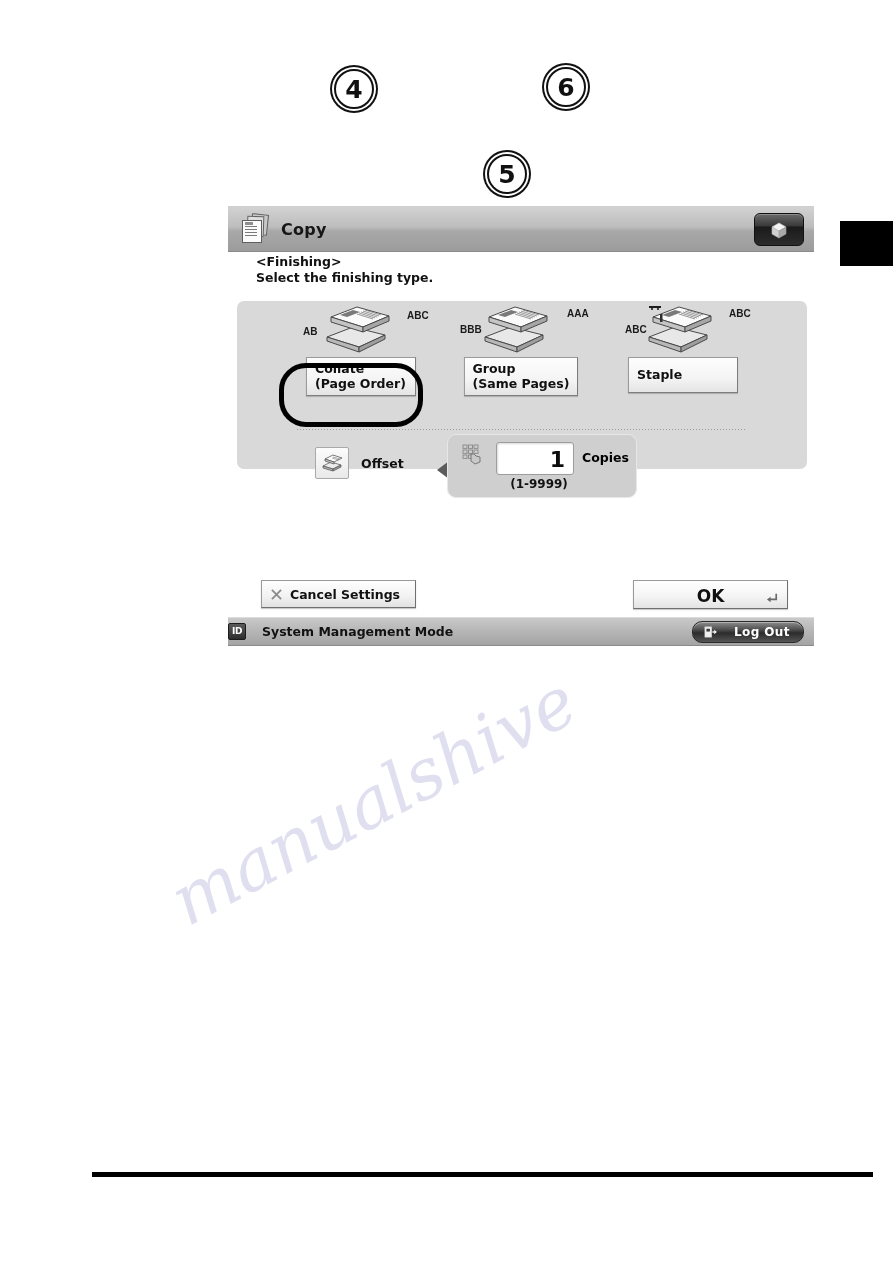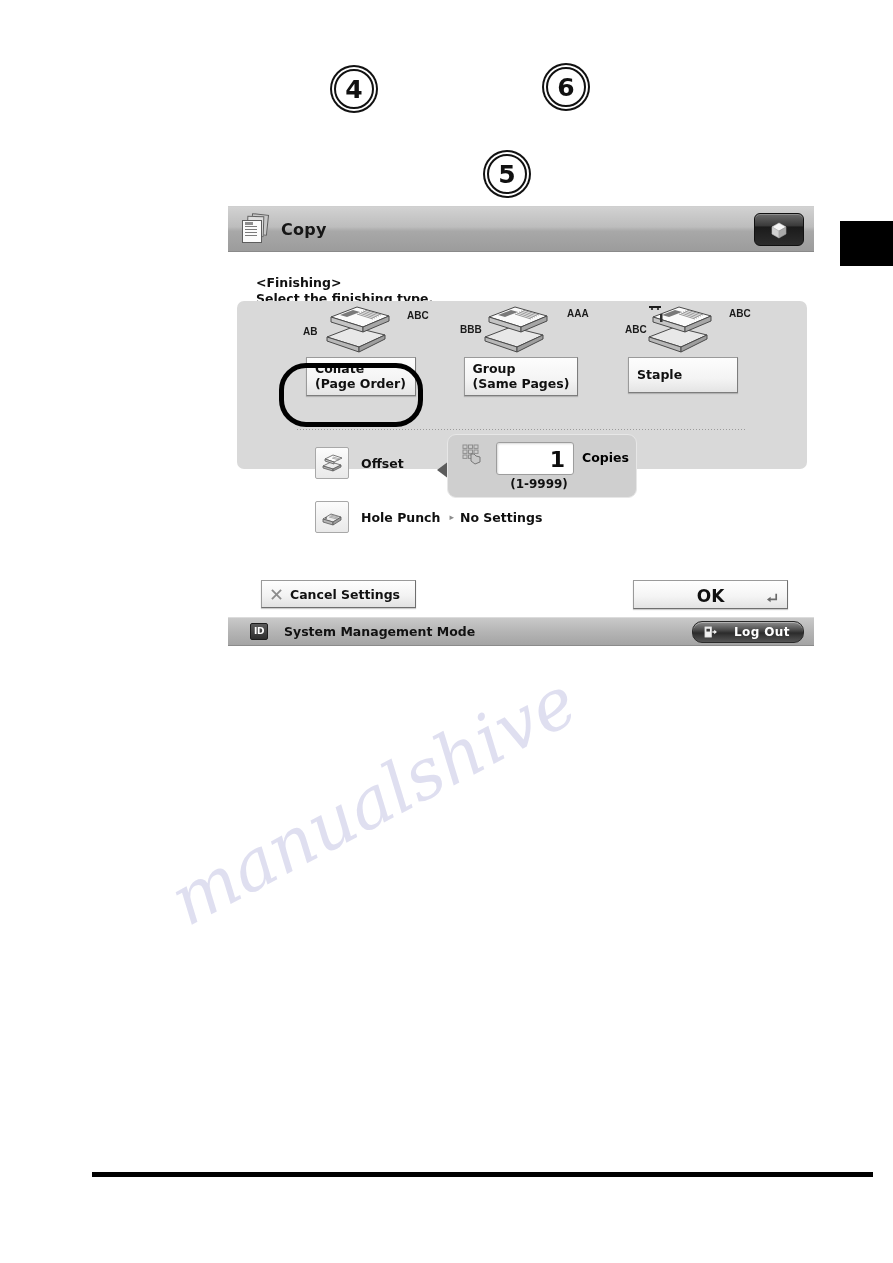--- a/index.html
+++ b/index.html
@@ -121,21 +121,21 @@
     border: 1px solid #111;
     box-shadow: inset 0 1px 0 #8d8d8d;
     display: flex;
     align-items: center;
     justify-content: center;
   }
   .cube-glyph { width: 20px; height: 20px; display:block; }
 
   
   .instructions {
-    padding: 23px 0 4px 28px;
+    padding: 2px 0 4px 28px;
     font-size: 12.5px;
     font-weight: bold;
     color: #111;
     line-height: 1.28;
   }
   .instructions .sub { font-weight: bold; }
 
   
   .panel {
     position: absolute;
@@ -387,21 +387,20 @@
     top: 411px;
     width: 586px;
     height: 27px;
     background: linear-gradient(to bottom, #c9c9c9 0%, #b5b5b5 50%, #a4a4a4 100%);
     border-top: 1px solid #dcdcdc;
     border-bottom: 1px solid #8b8b8b;
     display: flex;
     align-items: center;
   }
   .id-badge {
-    margin-left: 22px;
     width: 16px;
     height: 15px;
     background: linear-gradient(to bottom, #5a5a5a, #2e2e2e);
     border: 1px solid #1c1c1c;
     border-radius: 2px;
     color: #fff;
     font-size: 9px;
     font-weight: bold;
     line-height: 15px;
     text-align: center;
@@ -616,38 +615,20 @@
           <rect x="1" y="11" width="4" height="3.4"></rect>
             <rect x="6.5" y="11" width="4" height="3.4"></rect>
         </g>
         <path d="M9,10 L9,17 L13,20 L18,18 L18,13 L14,12 L12,10 Z" fill="#c9c9c9" stroke="#6e6e6e" stroke-width="0.9"></path>
       </svg>
       <div class="copies-field">1</div>
       <div class="copies-unit">Copies</div>
       <div class="copies-range">(1-9999)</div>
     </div>
 
-    <div class="opt-row" id="row-hole">
-      <div class="opt-icon">
-        <svg width="24" height="20" viewBox="0 0 24 20">
-          <polygon points="3,12 11,7 21,10 13,15" fill="#ececec" stroke="#5a5a5a" stroke-width="0.8"></polygon>
-          <polygon points="3,12 3,15 13,18 13,15" fill="#b5b5b5" stroke="#5a5a5a" stroke-width="0.8"></polygon>
-          <polygon points="13,15 21,10 21,13 13,18" fill="#9c9c9c" stroke="#5a5a5a" stroke-width="0.8"></polygon>
-          <g stroke="#7c7c7c" stroke-width="0.6">
-            <line x1="9" y1="10" x2="17" y2="12"></line>
-              <line x1="10" y1="9" x2="18" y2="11"></line>
-            <line x1="11" y1="8" x2="19" y2="10"></line>
-          </g>
-          <circle cx="6" cy="11" r="0.9" fill="#5a5a5a"></circle>
-        </svg>
-      </div>
-      <div class="opt-label">Hole Punch</div>
-      <div class="opt-arrow">▸</div>
-      <div class="opt-value">No Settings</div>
-    </div>
 
   </div>
 
   <div class="anno-ring" style="left:51px; top:157px; width:134px; height:54px;"></div>
 
   <div class="action-bar">
     <div class="btn-cancel">
       <svg class="x-icon" viewBox="0 0 12 12">
         <line x1="1" y1="1" x2="11" y2="11" stroke="#8b8b8b" stroke-width="2"></line>
         <line x1="11" y1="1" x2="1" y2="11" stroke="#8b8b8b" stroke-width="2"></line>

